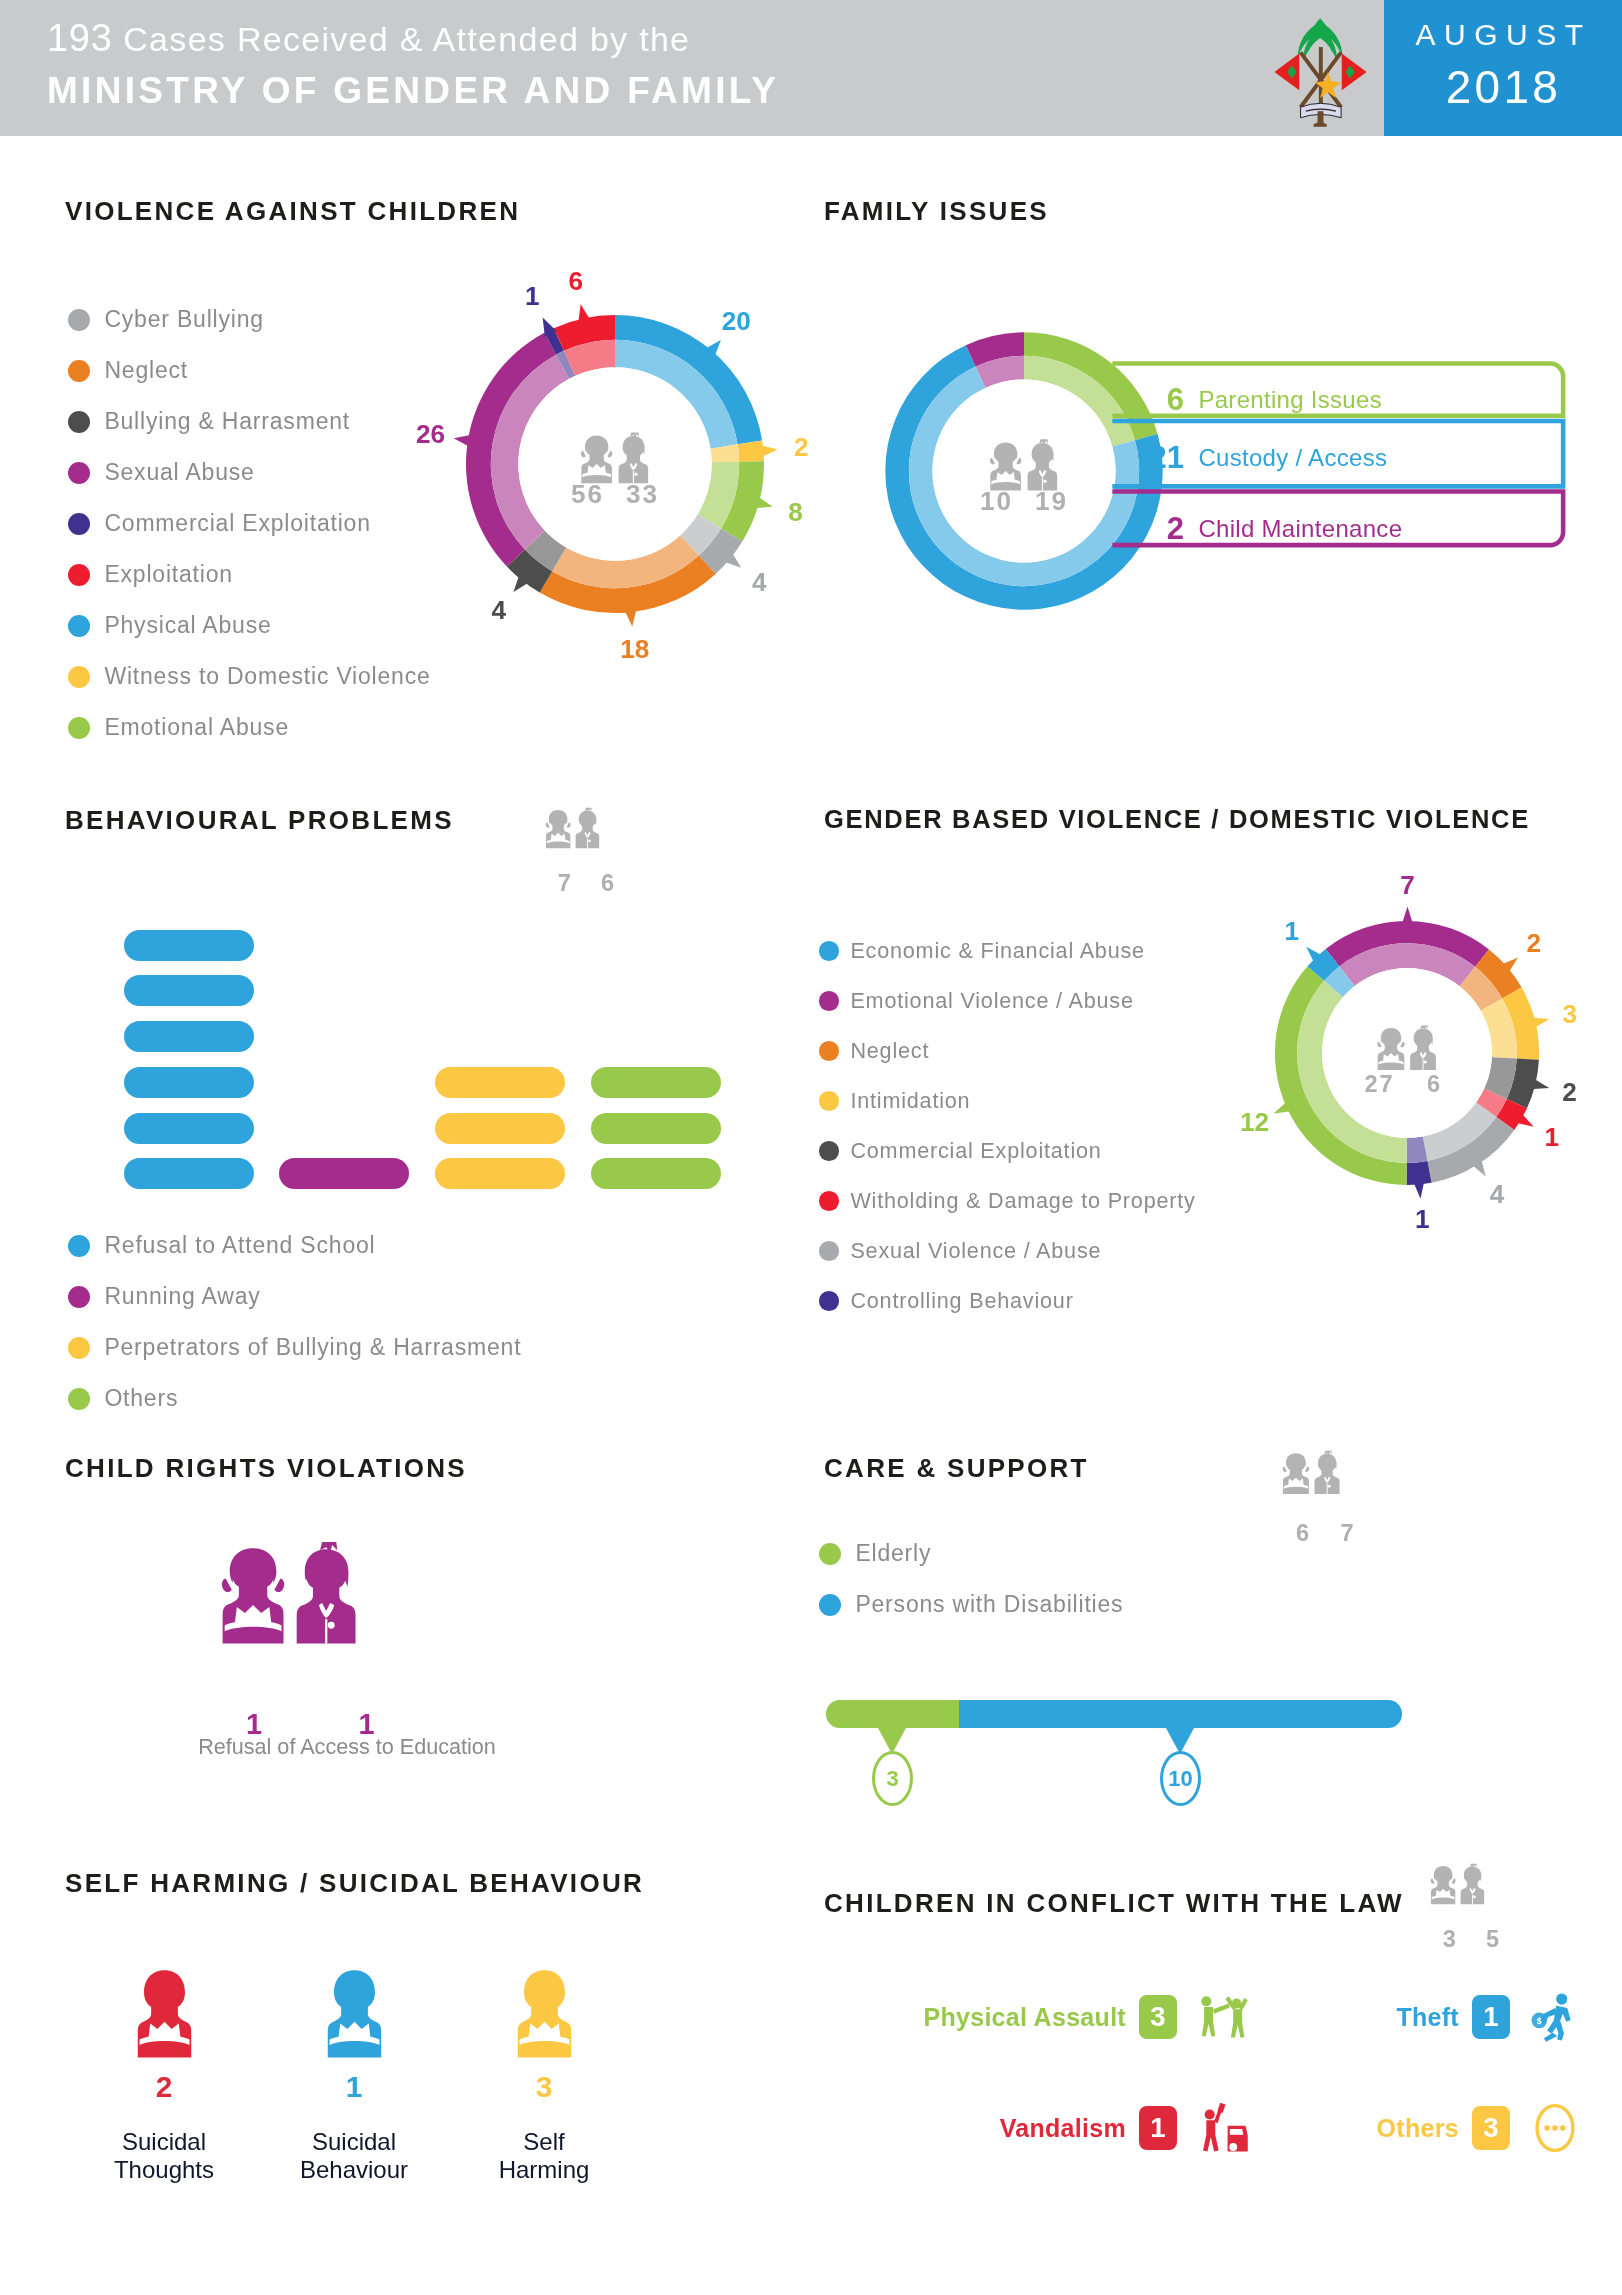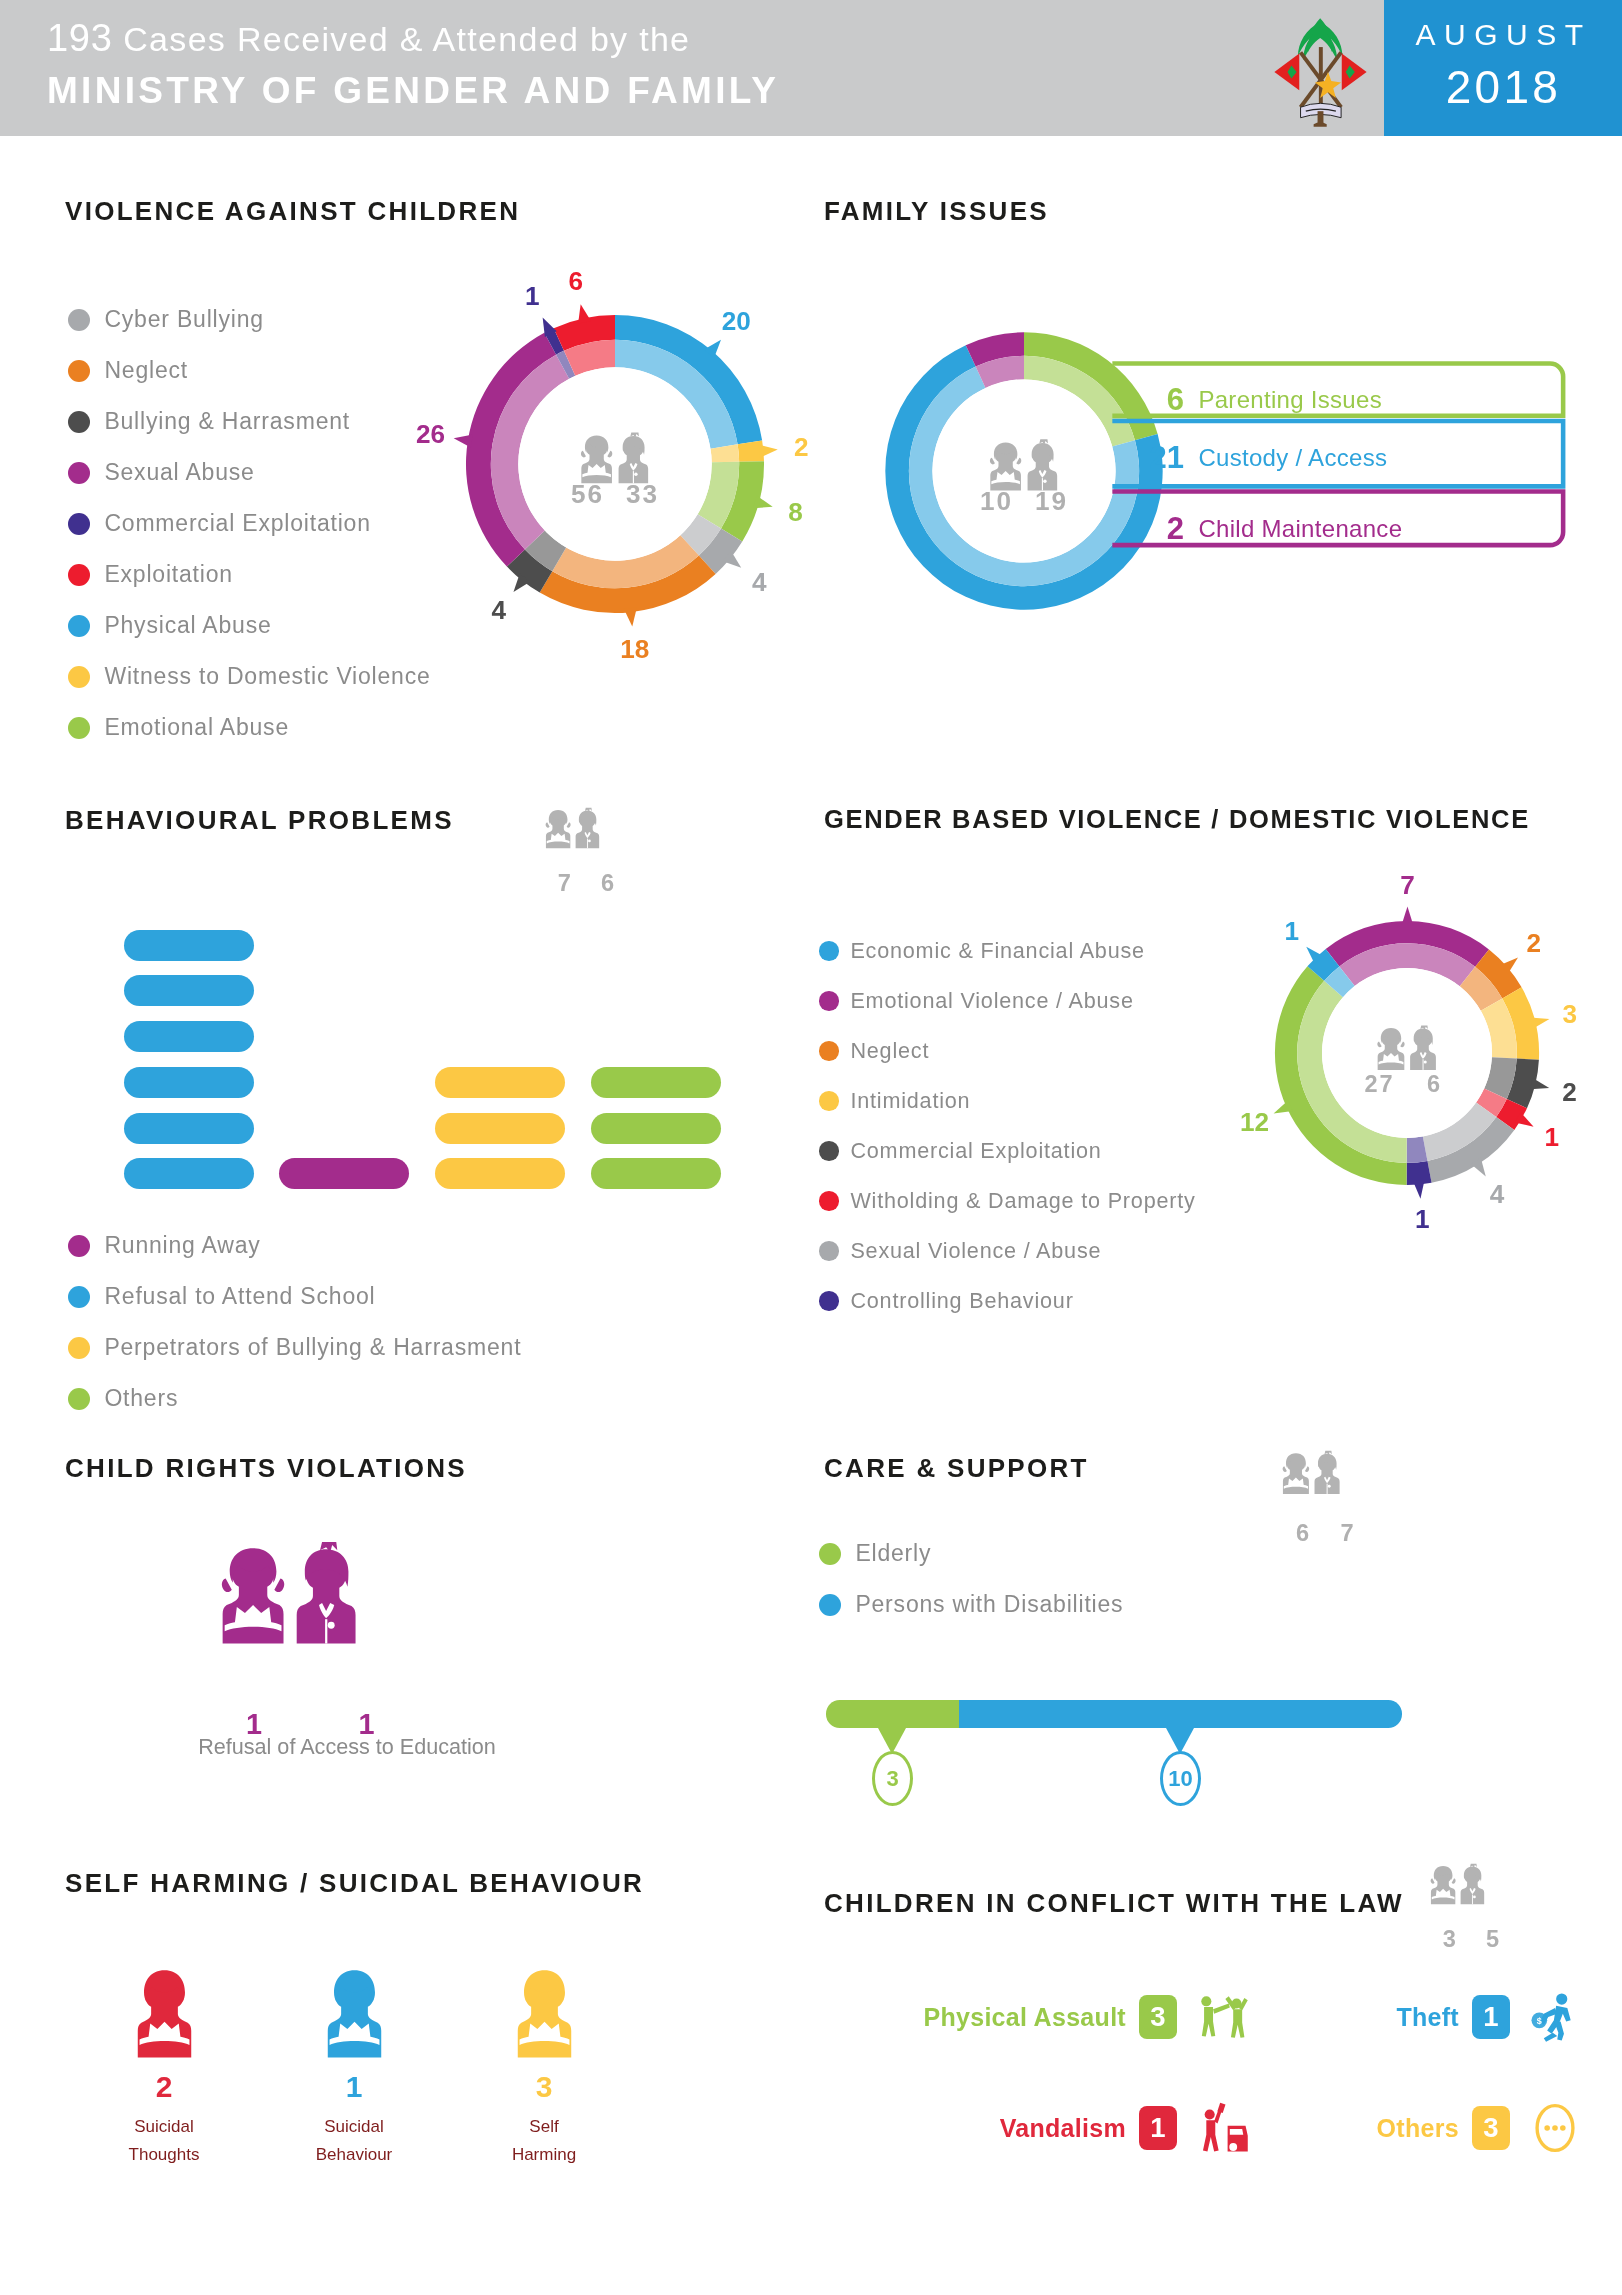--- a/index.html
+++ b/index.html
@@ -64,21 +64,21 @@
   .cs-bubble { position:absolute; width:41px; height:55px; border-radius:50%;
                border:3.3px solid; background:#fff; display:flex; align-items:center; justify-content:center;
                font-size:22px; font-weight:bold; }
   .cs-pointer { position:absolute; width:0; height:0; border-left:14.4px solid transparent;
                 border-right:14.4px solid transparent; }
 
   
   #sh-items { position:absolute; left:92px; top:1963px; width:523px; height:275px; }
   .sh-col { position:absolute; width:144px; text-align:center; }
   .sh-num { font-size:30px; font-weight:bold; margin-top:9.2px; }
-  .sh-cap { font-size:17px; color:#7f1d1d; line-height:27.5px; margin-top:9px; }
+  .sh-cap { font-size:24px; color:#0f172a; line-height:27.5px; margin-top:24px; }
 
   
   #cl-items { position:absolute; left:818px; top:1989px; width:772px; height:196px; }
   .cl-item { position:absolute; display:flex; align-items:center; }
   .cl-label { font-size:25px; font-weight:bold; letter-spacing:0.3px; white-space:nowrap; text-align:right; }
   .cl-badge { width:38px; height:44px; border-radius:7.9px; color:#fff; font-size:27.5px; font-weight:bold;
               display:flex; align-items:center; justify-content:center; margin-left:13px; }
   .cl-glyph { margin-left:17px; width:56px; height:56px; }
 </style>
 </head>
@@ -303,26 +303,26 @@
     <div class="pill" style="background: rgb(252, 200, 68); left: 311px; top: 222px;"></div>
     <div class="pill" style="background: rgb(252, 200, 68); left: 311px; top: 177px;"></div>
     <div class="pill" style="background: rgb(252, 200, 68); left: 311px; top: 131px;"></div>
     <div class="pill" style="background: rgb(153, 201, 74); left: 467px; top: 222px;"></div>
     <div class="pill" style="background: rgb(153, 201, 74); left: 467px; top: 177px;"></div>
     <div class="pill" style="background: rgb(153, 201, 74); left: 467px; top: 131px;"></div>
   </div>
 
 <div class="legend" id="bp-legend" style="left:68px; top:1220px;">
     <div class="legend-row">
+      <span class="legend-dot" style="background: rgb(46, 163, 220);"></span>
+      <span class="legend-label">Refusal to Attend School</span>
+    </div>
+    <div class="legend-row">
       <span class="legend-dot" style="background: rgb(163, 44, 140);"></span>
       <span class="legend-label">Running Away</span>
-    </div>
-    <div class="legend-row">
-      <span class="legend-dot" style="background: rgb(46, 163, 220);"></span>
-      <span class="legend-label">Refusal to Attend School</span>
     </div>
     <div class="legend-row">
       <span class="legend-dot" style="background: rgb(252, 200, 68);"></span>
       <span class="legend-label">Perpetrators of Bullying &amp; Harrasment</span>
     </div>
     <div class="legend-row">
       <span class="legend-dot" style="background: rgb(153, 201, 74);"></span>
       <span class="legend-label">Others</span>
     </div>
   </div>

